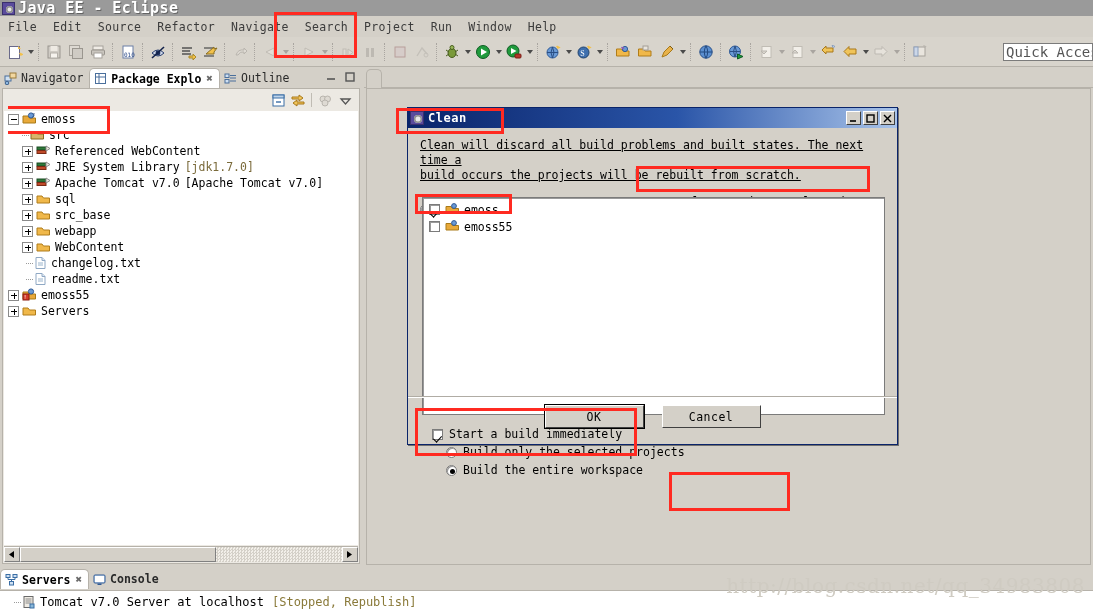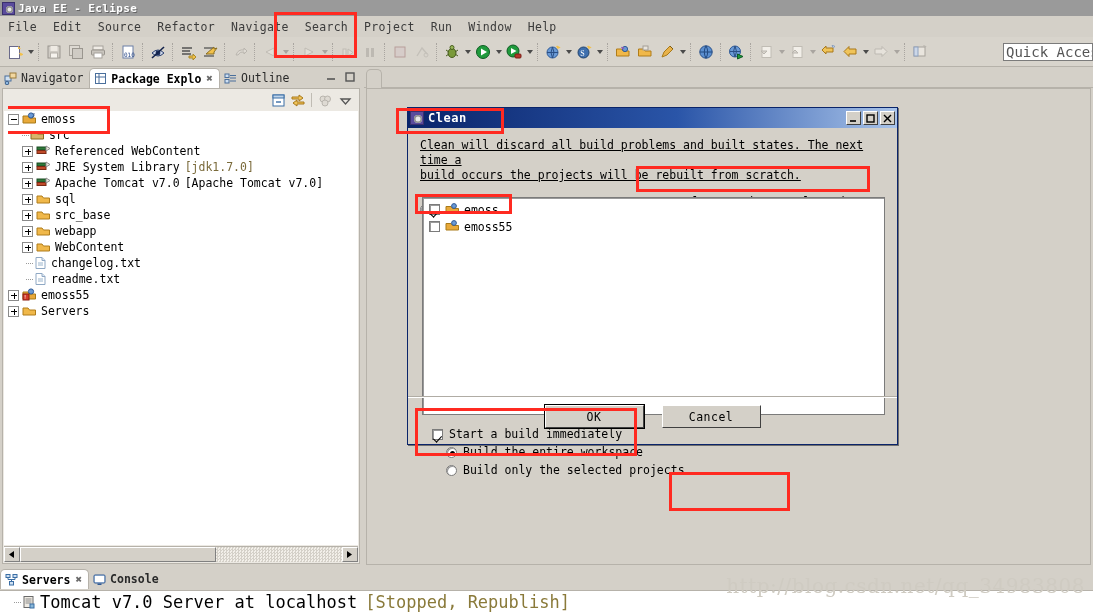--- a/index.html
+++ b/index.html
@@ -34,21 +34,21 @@
     flex: 0 0 auto;
   }
   .title-icon::after {
     content: "";
     position: absolute; left: 3px; top: 3px;
     width: 7px; height: 7px; border-radius: 50%;
     background: #e8e8e8;
     box-shadow: inset 0 0 0 1.5px #8f8f8f;
   }
   .title-text {
-    color: #fff; font-weight: bold; font-size: 11px;
+    color: #fff; font-weight: bold; font-size: 15px;
     letter-spacing: .4px;
     text-shadow: 1px 1px 0 rgba(0,0,0,.35);
     white-space: nowrap;
   }
 
   
   .menubar {
     position: absolute; left: 0; top: 16px; width: 941px; height: 21px;
     background: #d4d0c8;
     display: flex; align-items: center;
@@ -225,21 +225,21 @@
   .bottomtabs {
     position:absolute; left:0; top:2px; height:20px; display:flex; align-items:flex-end;
   }
   .bottom-content {
     position:absolute; left:0; top:23px; width:1093px; height:25px;
     background:#fff;
     border-top: 1px solid #b6b2aa;
   }
   .server-row {
     display:flex; align-items:center; height:16px; padding-left:14px; margin-top:3px;
-    font-size:17px; white-space:nowrap;
+    font-size:12px; white-space:nowrap;
   }
   .server-status { color:#8a7a3a; margin-left:8px; }
 
   .watermark {
     position:absolute; right: 8px; top: 574px;
     font-family: "DejaVu Serif", serif;
     font-size: 20px;
     color: #cfcbc2;
     letter-spacing: .5px;
     white-space: nowrap;
@@ -961,26 +961,26 @@
         <span>emoss55</span>
       </div>
     </div>
 
     <div style="position:absolute; left:24px; top:315px;">
       <div class="radio-row">
         <span class="cb checked"></span>
         <span class="opt-label">Start a build immediately</span>
       </div>
       <div class="radio-row" style="margin-left:14px;">
+        <span class="radio"></span>
+        <span class="opt-label">Build only the selected projects</span>
+      </div>
+      <div class="radio-row" style="margin-left:14px;">
         <span class="radio checked"></span>
         <span class="opt-label">Build the entire workspace</span>
-      </div>
-      <div class="radio-row" style="margin-left:14px;">
-        <span class="radio"></span>
-        <span class="opt-label">Build only the selected projects</span>
       </div>
     </div>
 
     <div class="dlg-sep"></div>
 
     <div class="dlg-buttons">
       <div class="pbtn default">OK</div>
       <div class="pbtn">Cancel</div>
     </div>
   </div>

